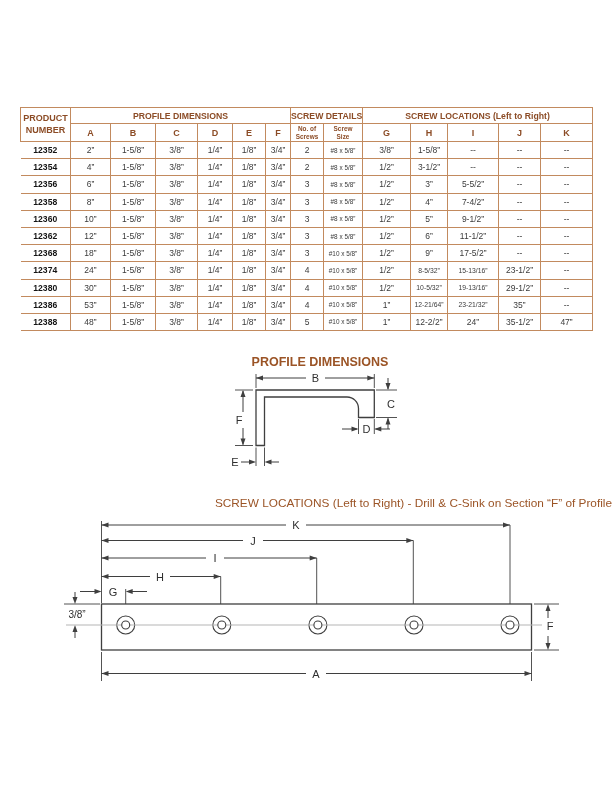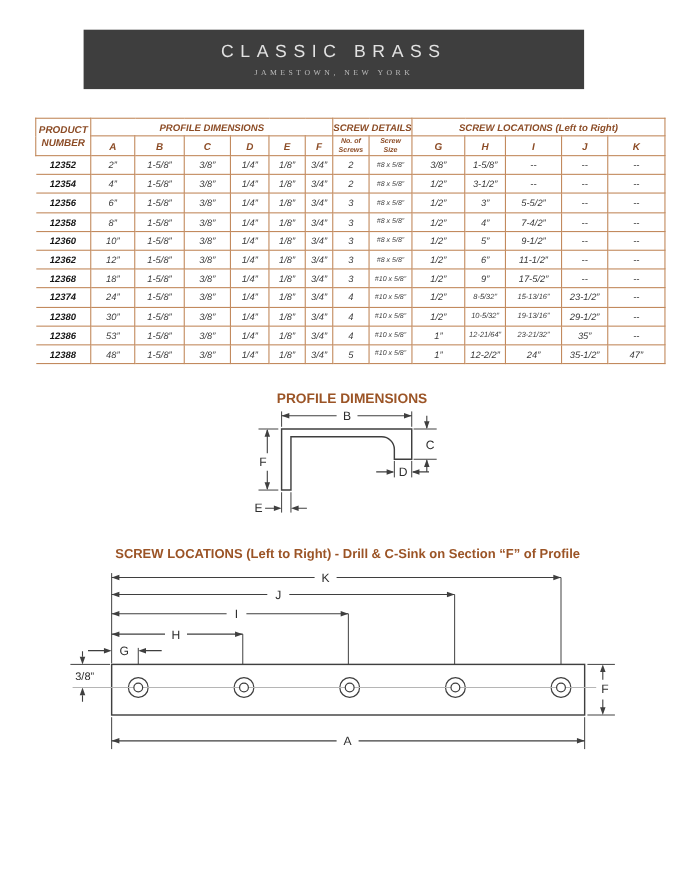--- a/index.html
+++ b/index.html
@@ -7,57 +7,53 @@
   .page{position:relative;width:612px;height:792px;background:#fff;}
 
   
   .logo-box{position:absolute;left:76px;top:27px;width:455px;height:54px;background:#3e3e3e;
             text-align:center;box-sizing:border-box;padding-top:12px;}
   .logo-title{color:#e2e2e2;font-size:16px;letter-spacing:6px;font-weight:400;white-space:nowrap;}
   .logo-sub{color:#bcbcbc;font-family:"Liberation Serif",serif;font-size:7px;letter-spacing:3.2px;
             margin-top:5px;white-space:nowrap;}
 
   
-  table.spec{position:absolute;left:32px;top:107px;width:572px;border-collapse:collapse;
-             table-layout:fixed;font-style:italic;}
+  table.spec{position:absolute;left:20px;top:107px;width:572px;border-collapse:collapse;
+             table-layout:fixed;}
   table.spec th,table.spec td{border:1px solid #c28a5e;padding:0;text-align:center;
              vertical-align:middle;overflow:hidden;white-space:nowrap;}
   th.prodhead{border-top:none;border-left:none;color:#8c4c26;font-size:9px;font-weight:bold;line-height:1.25;}
   th.group{color:#8c4c26;font-size:8.7px;font-weight:bold;height:15px;}
   th.colhead{color:#8c4c26;font-size:9px;font-weight:bold;height:17px;}
   th.subhead{color:#8c4c26;font-size:6.4px;font-weight:bold;line-height:1.15;}
   table.spec td{font-size:8.5px;color:#3a3a3a;height:16.2px;}
   table.spec td.prod{font-weight:bold;color:#141414;border-left:none;font-size:8.6px;}
   table.spec td.ssize{font-size:6.4px;}
   table.spec td.tight{font-size:6.8px;}
 
   
   .profile-title{position:absolute;left:160px;top:355px;width:320px;text-align:center;
                  color:#9b5426;font-size:12.5px;font-weight:bold;}
-  .screw-title{position:absolute;left:20px;top:496px;width:592px;text-align:center;
-               color:#9b5426;font-size:11.8px;font-weight:bold;}
+  .screw-title{position:absolute;left:20px;top:496px;width:592px;text-align:right;
+               color:#9b5426;font-size:11.8px;font-weight:normal;}
 
   svg text{font-family:"Liberation Sans",sans-serif;font-size:11px;fill:#2f2f2f;}
   svg text.small{font-size:10px;}
   .ln{stroke:#3f3f3f;stroke-width:1;fill:none;}
   .thin{stroke:#3f3f3f;stroke-width:0.9;fill:none;}
   .cl{stroke:#b5b5b5;stroke-width:1;fill:none;}
   .ah{fill:#3f3f3f;stroke:none;}
   .outline{stroke:#3f3f3f;stroke-width:1.3;fill:#ffffff;}
   .hole{stroke:#3f3f3f;stroke-width:1.1;fill:#ffffff;}
 </style>
 </head>
 <body>
 
 <div class="page">
 
-  <div class="logo-box">
-    <div class="logo-title">CLASSIC BRASS</div>
-    <div class="logo-sub">JAMESTOWN, NEW YORK</div>
-  </div>
 
   <table class="spec">
     <colgroup>
       <col style="width:50px">
         <col style="width:40px">
         <col style="width:45px">
         <col style="width:42px">
       <col style="width:35px">
         <col style="width:33px">
         <col style="width:25px">

